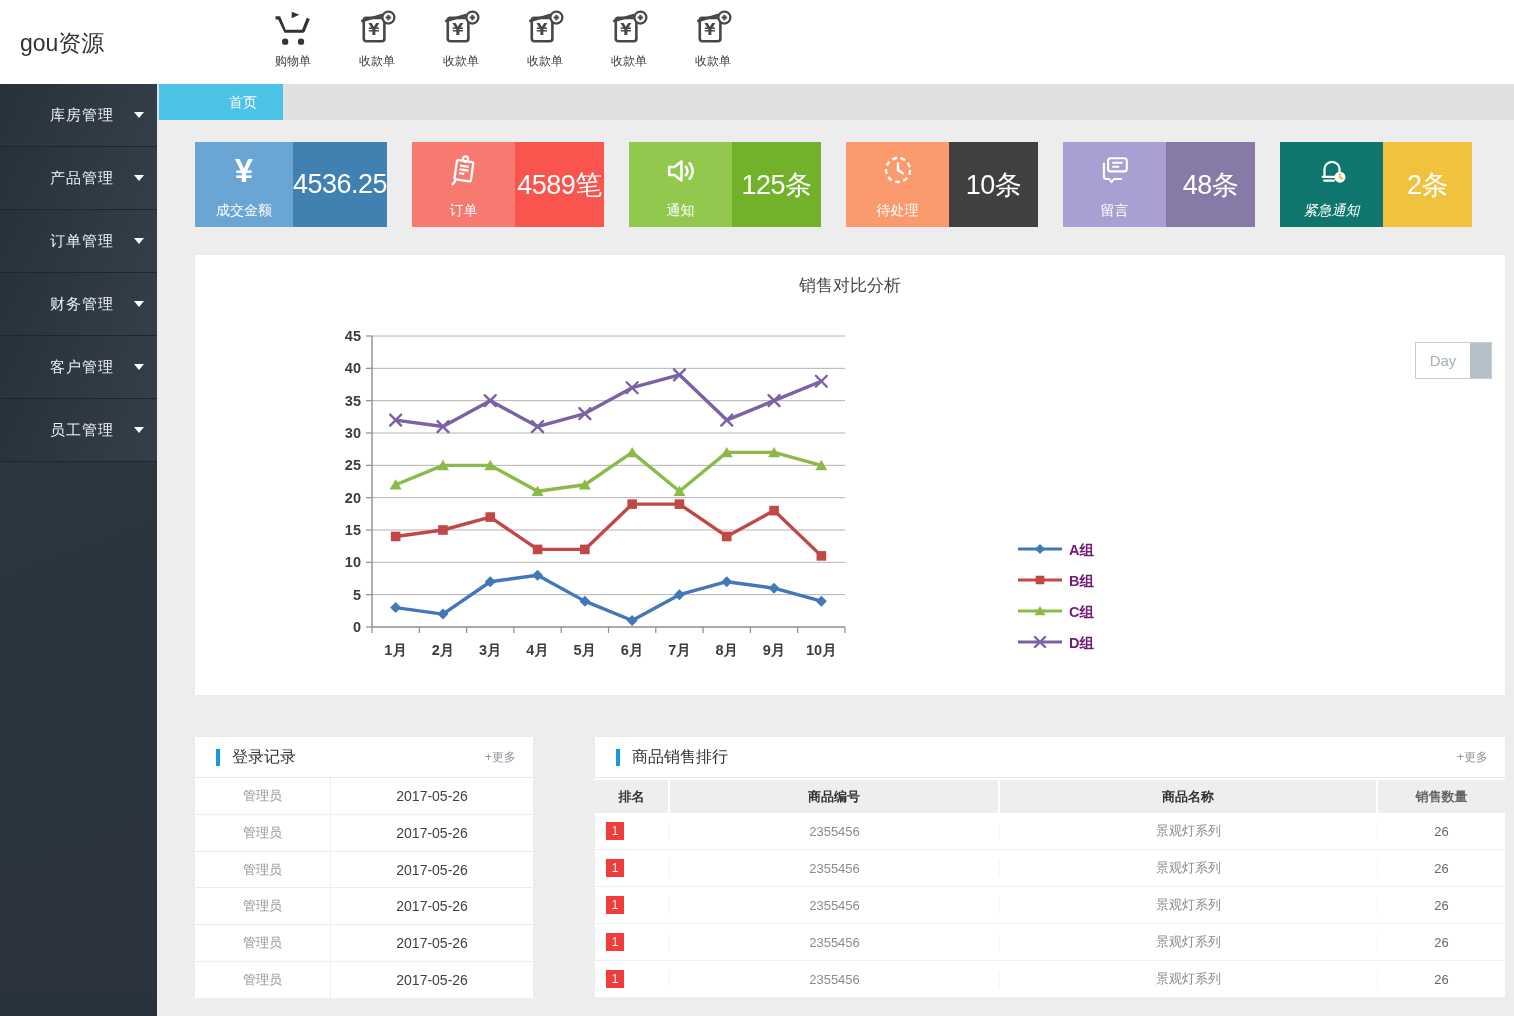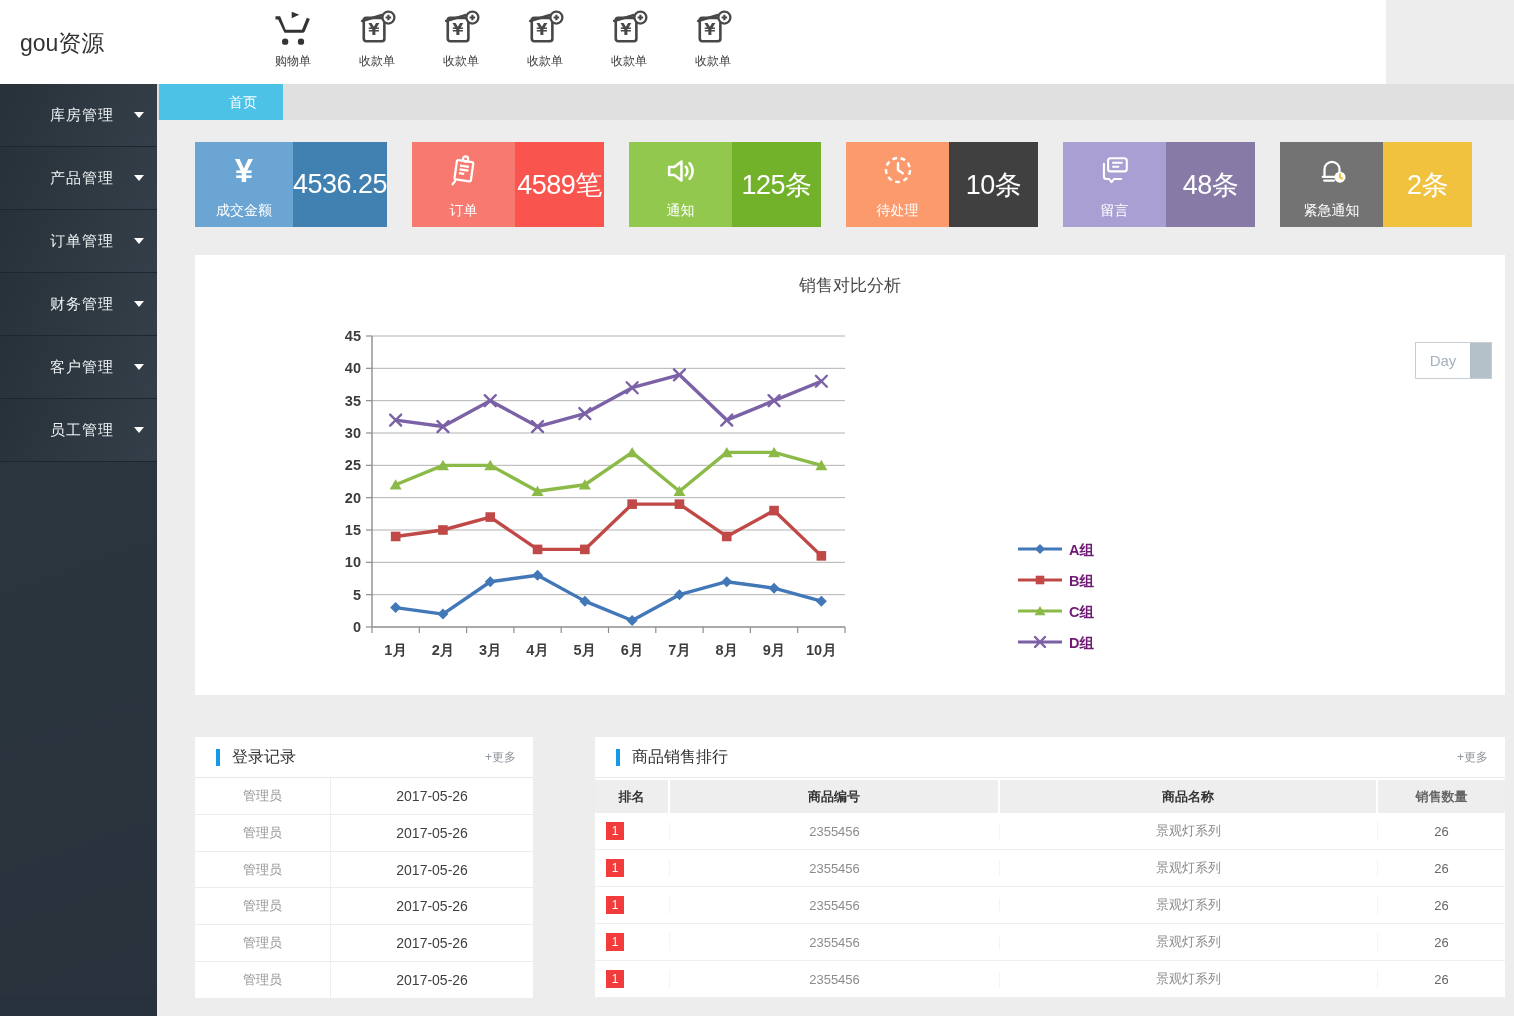--- a/index.html
+++ b/index.html
@@ -3,21 +3,21 @@
 <meta charset="utf-8">
 <style>
   html,body{margin:0;padding:0;}
   body{
     width:1514px;height:1016px;position:relative;overflow:hidden;
     background:#ededed;
     font-family:"Liberation Sans","DejaVu Sans",sans-serif;
     -webkit-font-smoothing:antialiased;
   }
   
-  #header{position:absolute;left:0;top:0;width:1386px;height:84px;background:#ffffff;}
+  #header{position:absolute;left:0;top:0;width:1514px;height:84px;background:#ffffff;}
   #logo{position:absolute;left:20px;top:28px;font-size:23px;color:#333;}
   #header-actions{position:absolute;left:269px;top:8px;display:flex;gap:36px;}
   .h-action{width:48px;text-align:center;cursor:pointer;}
   .h-ic{display:block;height:44px;}
   .h-ic svg{display:inline-block;}
   .h-lb{font-size:12px;color:#3c3c3c;margin-top:1px;}
   
   #sidebar{position:absolute;left:0;top:84px;width:157px;bottom:0;
     background:linear-gradient(160deg,#2c3740 0%,#2a333d 100%);}
   #sidebar::after{content:"";position:absolute;left:0;right:0;bottom:0;height:20px;background:#28323c;}
@@ -223,21 +223,21 @@
         <div class="card-icon"><svg width="36" height="36" viewBox="0 0 26 26" fill="none" stroke="#fff" stroke-width="1.5" stroke-linejoin="round">
             <rect x="8" y="4.5" width="13.5" height="9.5" rx="1.8"></rect>
             <path d="M11 7.8h7.5M11 10.7h5"></path>
             <path d="M5 8.5v9.2a1.8 1.8 0 001.8 1.8h2l1.7 2.3 1.7-2.3h5.3" stroke-linecap="round"></path>
           </svg></div>
         <div class="card-label">留言</div>
       </div>
       <div class="card-right" style="background: rgb(135, 122, 166);">48条</div>
     </div>
     <div class="card">
-      <div class="card-left" style="background: #737373;">
+      <div class="card-left" style="background: #0f766e; font-style: italic;">
         <div class="card-icon"><svg width="36" height="36" viewBox="0 0 24 24" fill="none" stroke="#fff" stroke-width="1.5">
             <path d="M7 16.5v-5a5 5 0 0110 0v2.2" stroke-linecap="round"></path>
             <path d="M5.8 16.5h8.5" stroke-linecap="round"></path>
             <path d="M6.8 19h6.5" stroke-linecap="round"></path>
             <circle cx="17.3" cy="16.8" r="3.7" fill="#ffffff" stroke="none"></circle>
             <path d="M17.3 14.9v2l1.4.9" stroke="#f0c23e" stroke-width="1.4" fill="none" stroke-linecap="round"></path>
           </svg></div>
         <div class="card-label">紧急通知</div>
       </div>
       <div class="card-right" style="background: rgb(240, 194, 62);">2条</div>

